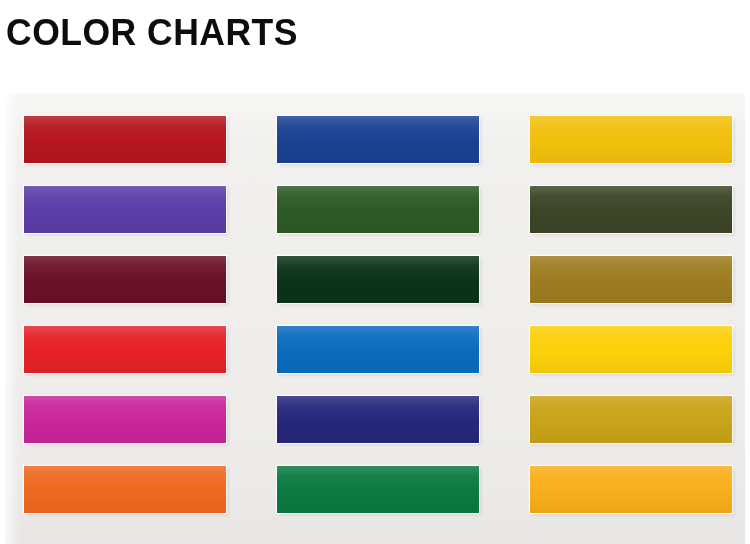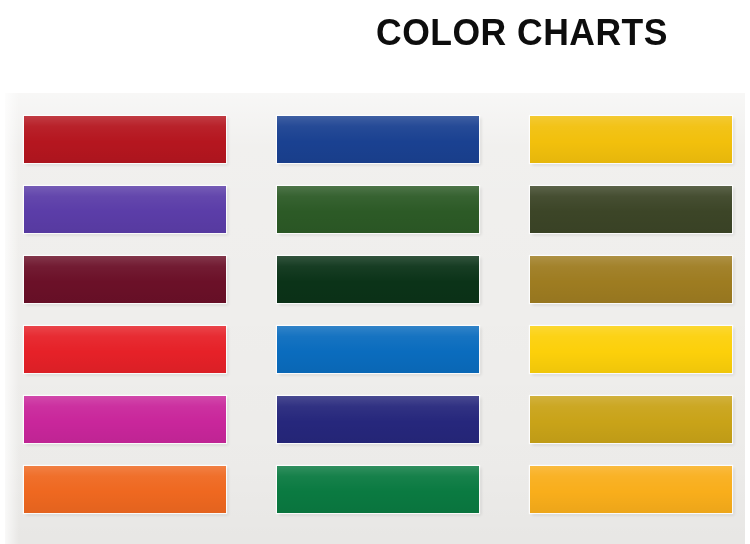--- a/index.html
+++ b/index.html
@@ -17,21 +17,21 @@
 
   
   #page-title {
     position: absolute;
     top: 0;
     left: 0;
     width: 674px;
     height: 93px;
     display: flex;
     align-items: center;
-    justify-content: flex-end;
+    justify-content: flex-start;
     box-sizing: border-box;
     padding-bottom: 28px;
   }
   #page-title .title-text {
     font-family: "Liberation Sans", sans-serif;
     font-weight: 700;
     font-size: 37px;
     letter-spacing: 0.5px;
     color: #0d0d0d;
     line-height: 1;

